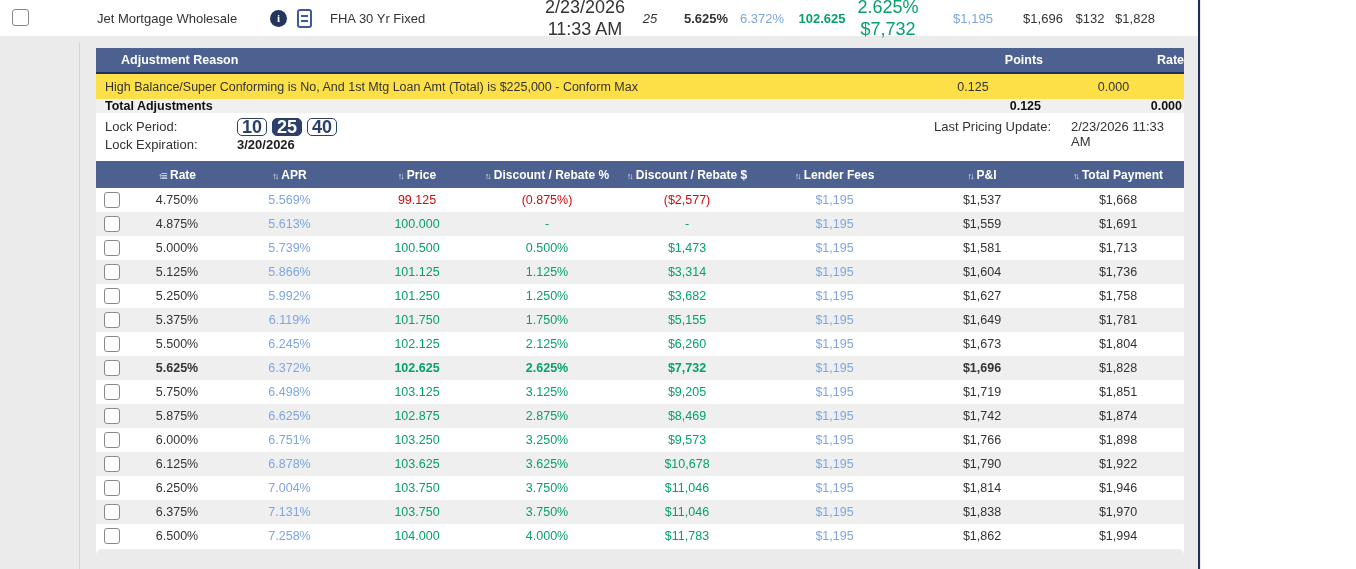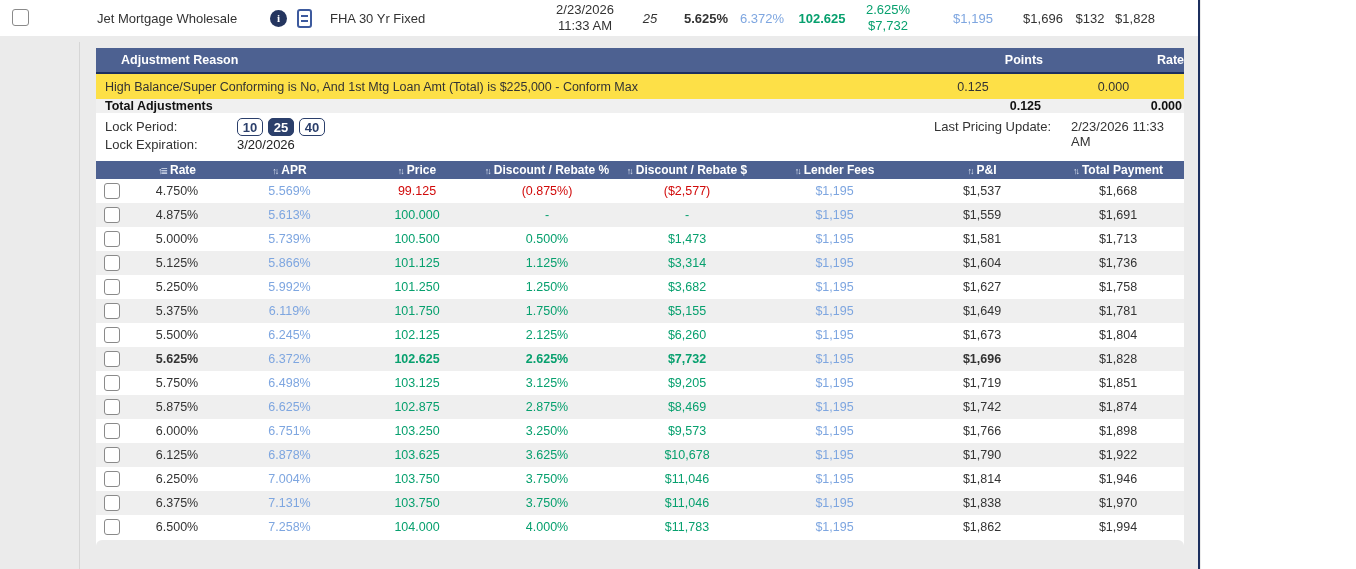--- a/index.html
+++ b/index.html
@@ -16,21 +16,21 @@
   .top-row { position:absolute; left:0; top:0; width:1199px; height:36px; background:#fff; font-size:13px; }
   .top-row .cell { position:absolute; top:0; height:36px; display:flex; align-items:center; white-space:nowrap; }
   .top-row .ctr { transform:translateX(-50%); justify-content:center; text-align:center; }
   .chk { width:17px; height:17px; border:1px solid #8a8a8a; border-radius:3px; background:#fff; }
   .top-chk { position:absolute; left:12px; top:9px; }
   .info-icon { width:17px; height:17px; border-radius:50%; background:#24355f; color:#fff; font-size:11px; font-weight:bold;
                display:flex; align-items:center; justify-content:center; font-family:"Liberation Serif",serif; }
   .doc-icon { width:15px; height:19px; border:2px solid #3d5a9e; border-radius:3px; position:relative; }
   .doc-icon:before { content:""; position:absolute; left:2px; top:4px; width:7px; height:2px; background:#3d5a9e; }
   .doc-icon:after { content:""; position:absolute; left:2px; top:9px; width:7px; height:2px; background:#3d5a9e; }
-  .two-line { line-height:1.25; font-size:13px; }
+  .two-line { line-height:1.25; font-size:18px; }
   .it { font-style:italic; }
   .b { font-weight:bold; }
   .green { color:#07a06e; }
   .red { color:#d10a0a; }
   .blue { color:#7ea6e0; }
 
   
   .panel { position:absolute; left:96px; top:48px; width:1088px; background:#fff; }
 
   
@@ -45,29 +45,29 @@
                font-size:12.5px; font-weight:bold; background:#f0f0f0; color:#111; }
   .adj-total .c1 { padding-left:9px; }
   .adj-total .cr { text-align:right; padding-right:2px; }
 
   
   .lock-section { position:relative; height:48px; background:#fff; font-size:13px; }
   .lock-label { position:absolute; left:9px; top:6px; color:#333; }
   .lock-exp-label { position:absolute; left:9px; top:24px; color:#333; }
   .lock-buttons { position:absolute; left:141px; top:5px; display:flex; gap:5px; }
   .lock-btn { min-width:26px; height:18px; border:1px solid #2b3f6b; border-radius:5px; background:#fff; color:#2b3f6b;
-              font-size:13px; font-weight:bold; display:flex; align-items:center; justify-content:center; padding:0 4px; cursor:pointer; }
+              font-size:18px; font-weight:bold; display:flex; align-items:center; justify-content:center; padding:0 4px; cursor:pointer; }
   .lock-btn.sel { background:#2b3f6b; color:#fff; }
-  .lock-exp-val { position:absolute; left:141px; top:24px; font-weight:normal; color:#222; }
+  .lock-exp-val { position:absolute; left:141px; top:24px; font-weight:bold; color:#222; }
   .lpu-label { position:absolute; left:838px; top:6px; }
   .lpu-val { position:absolute; left:975px; top:6px; }
 
   
   .rt-header { display:grid; grid-template-columns:36px 90px 135px 120px 140px 140px 155px 140px 132px;
-               background:#4d6191; color:#fff; font-weight:bold; font-size:12px; height:18px; align-items:center; }
+               background:#4d6191; color:#fff; font-weight:bold; font-size:12px; height:27px; align-items:center; }
   .rt-header .hc { text-align:center; cursor:pointer; white-space:nowrap; }
   .sort-ic { font-size:9px; letter-spacing:-2px; margin-right:4px; color:#dfe6f4; font-weight:normal; }
   .rt-row { display:grid; grid-template-columns:36px 90px 135px 120px 140px 140px 155px 140px 132px;
             height:24px; align-items:center; font-size:12.5px; background:#fff; }
   .rt-row.alt { background:#efefef; }
   .rt-row .tc { text-align:center; }
   .rt-row .chkcell { display:flex; align-items:center; justify-content:flex-start; padding-left:8px; }
   .rt-row .chk { width:16px; height:16px; }
   .bottom-strip { height:9px; background:#ebebeb; border-radius:6px 6px 0 0; margin-top:1px; }
 </style>

